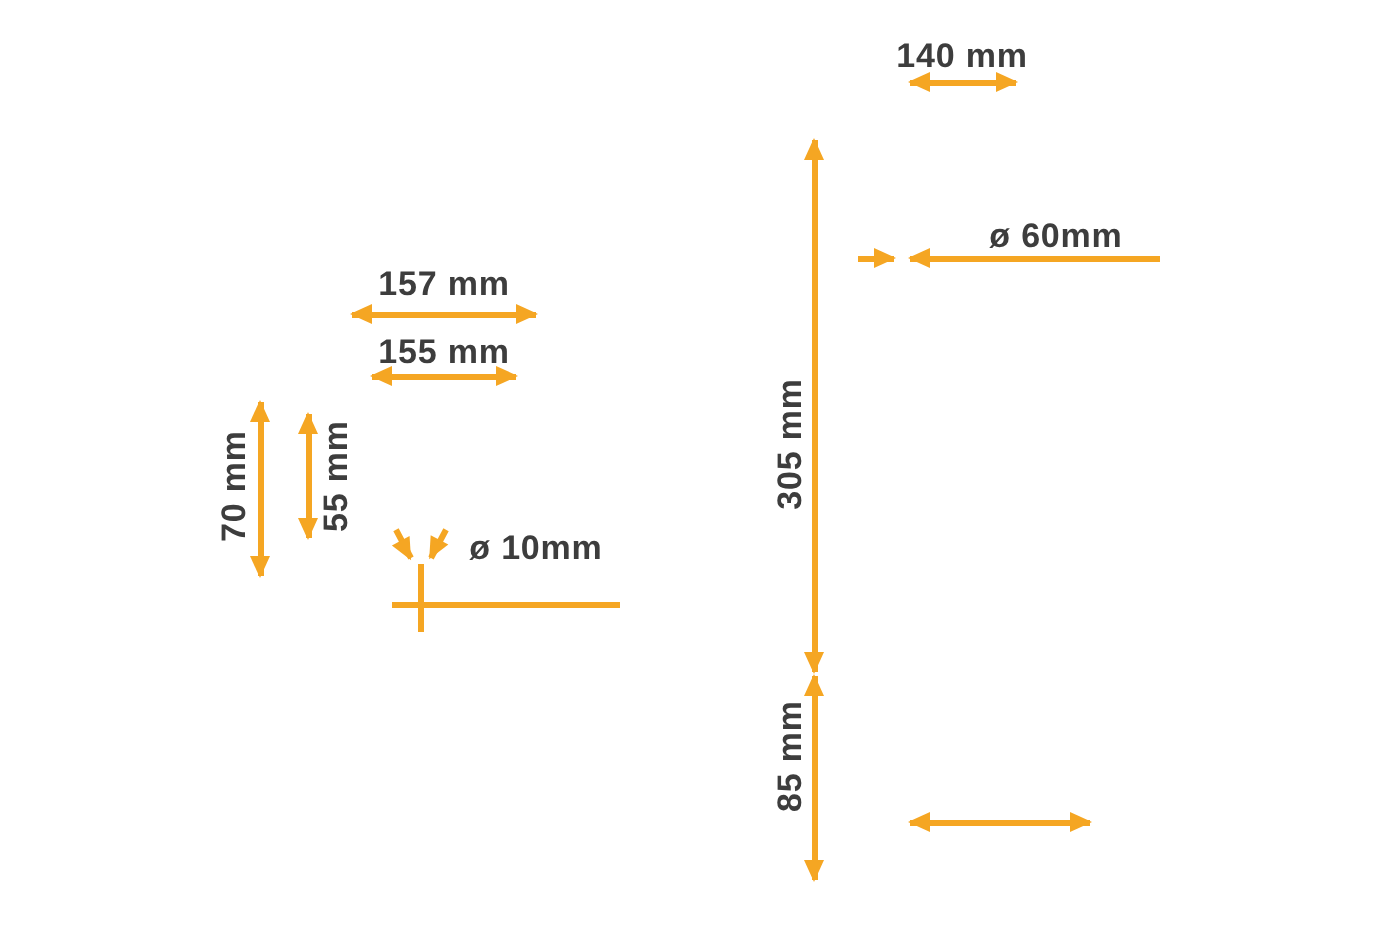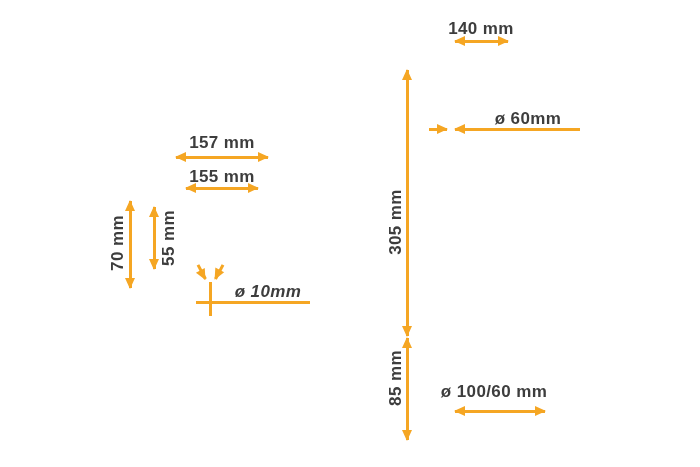--- a/index.html
+++ b/index.html
@@ -73,34 +73,33 @@
   <div class="v-arrow" style="left:406px;top:70px;height:266px;"></div>
   <div class="dim-label rot" style="left:395px;top:222px;">305 mm</div>
 
   <div class="v-arrow" style="left:406px;top:338px;height:102px;"></div>
   <div class="dim-label rot" style="left:395px;top:378px;">85 mm</div>
 
   <div class="h-arrow ha-noleft" style="left:429px;top:128px;width:18px;"></div>
   <div class="h-arrow ha-noright" style="left:455px;top:128px;width:125px;"></div>
   <div class="dim-label" style="left:528px;top:118px;">ø 60mm</div>
 
-  <div class="dim-label" style="left:494px;top:391px;">ø 100/60 mm</div>
   <div class="h-arrow" style="left:455px;top:410px;width:90px;"></div>
 
   <div class="dim-label" style="left:222px;top:142px;">157 mm</div>
   <div class="h-arrow" style="left:176px;top:156px;width:92px;"></div>
 
   <div class="dim-label" style="left:222px;top:176px;">155 mm</div>
   <div class="h-arrow" style="left:186px;top:187px;width:72px;"></div>
 
   <div class="dim-label rot" style="left:117px;top:243px;">70 mm</div>
   <div class="v-arrow" style="left:129px;top:201px;height:87px;"></div>
 
   <div class="v-arrow" style="left:153px;top:207px;height:62px;"></div>
   <div class="dim-label rot" style="left:168px;top:238px;">55 mm</div>
 
   <div class="v-arrow va-notop tilt-l" style="left:204px;top:263px;height:16px;"></div>
   <div class="v-arrow va-notop tilt-r" style="left:214px;top:263px;height:16px;"></div>
   <div class="line-v" style="left:209px;top:282px;height:34px;"></div>
   <div class="line-h" style="left:196px;top:301px;width:114px;"></div>
-  <div class="dim-label" style="left:268px;top:291px;font-style:italic;">ø 10mm</div>
+  <div class="dim-label" style="left:268px;top:274px;">ø 10mm</div>
 
 </div>
 
 </body></html>

